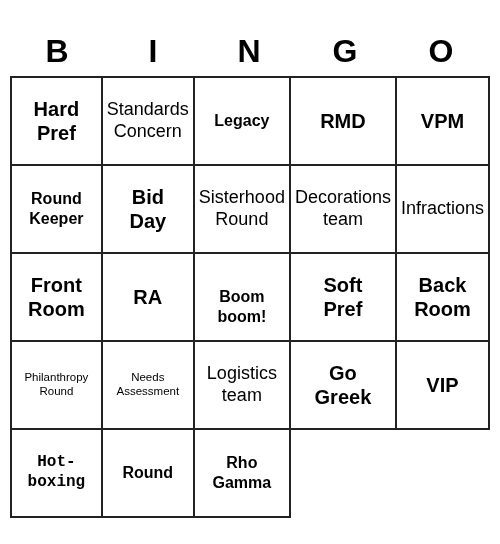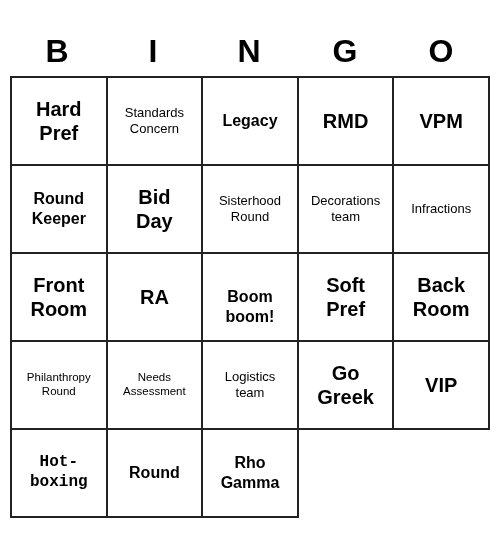--- a/index.html
+++ b/index.html
@@ -49,21 +49,21 @@
     }
     .large-text {
       font-size: 20px;
       font-weight: bold;
     }
     .medium-text {
       font-size: 16px;
       font-weight: bold;
     }
     .small-text {
-      font-size: 13px;
+      font-size: 18px;
       text-align: center;
     }
     .xsmall-text {
       font-size: 11.5px;
     }
   </style>
 </head>
 <body>
 
 <div class="bingo-container">

